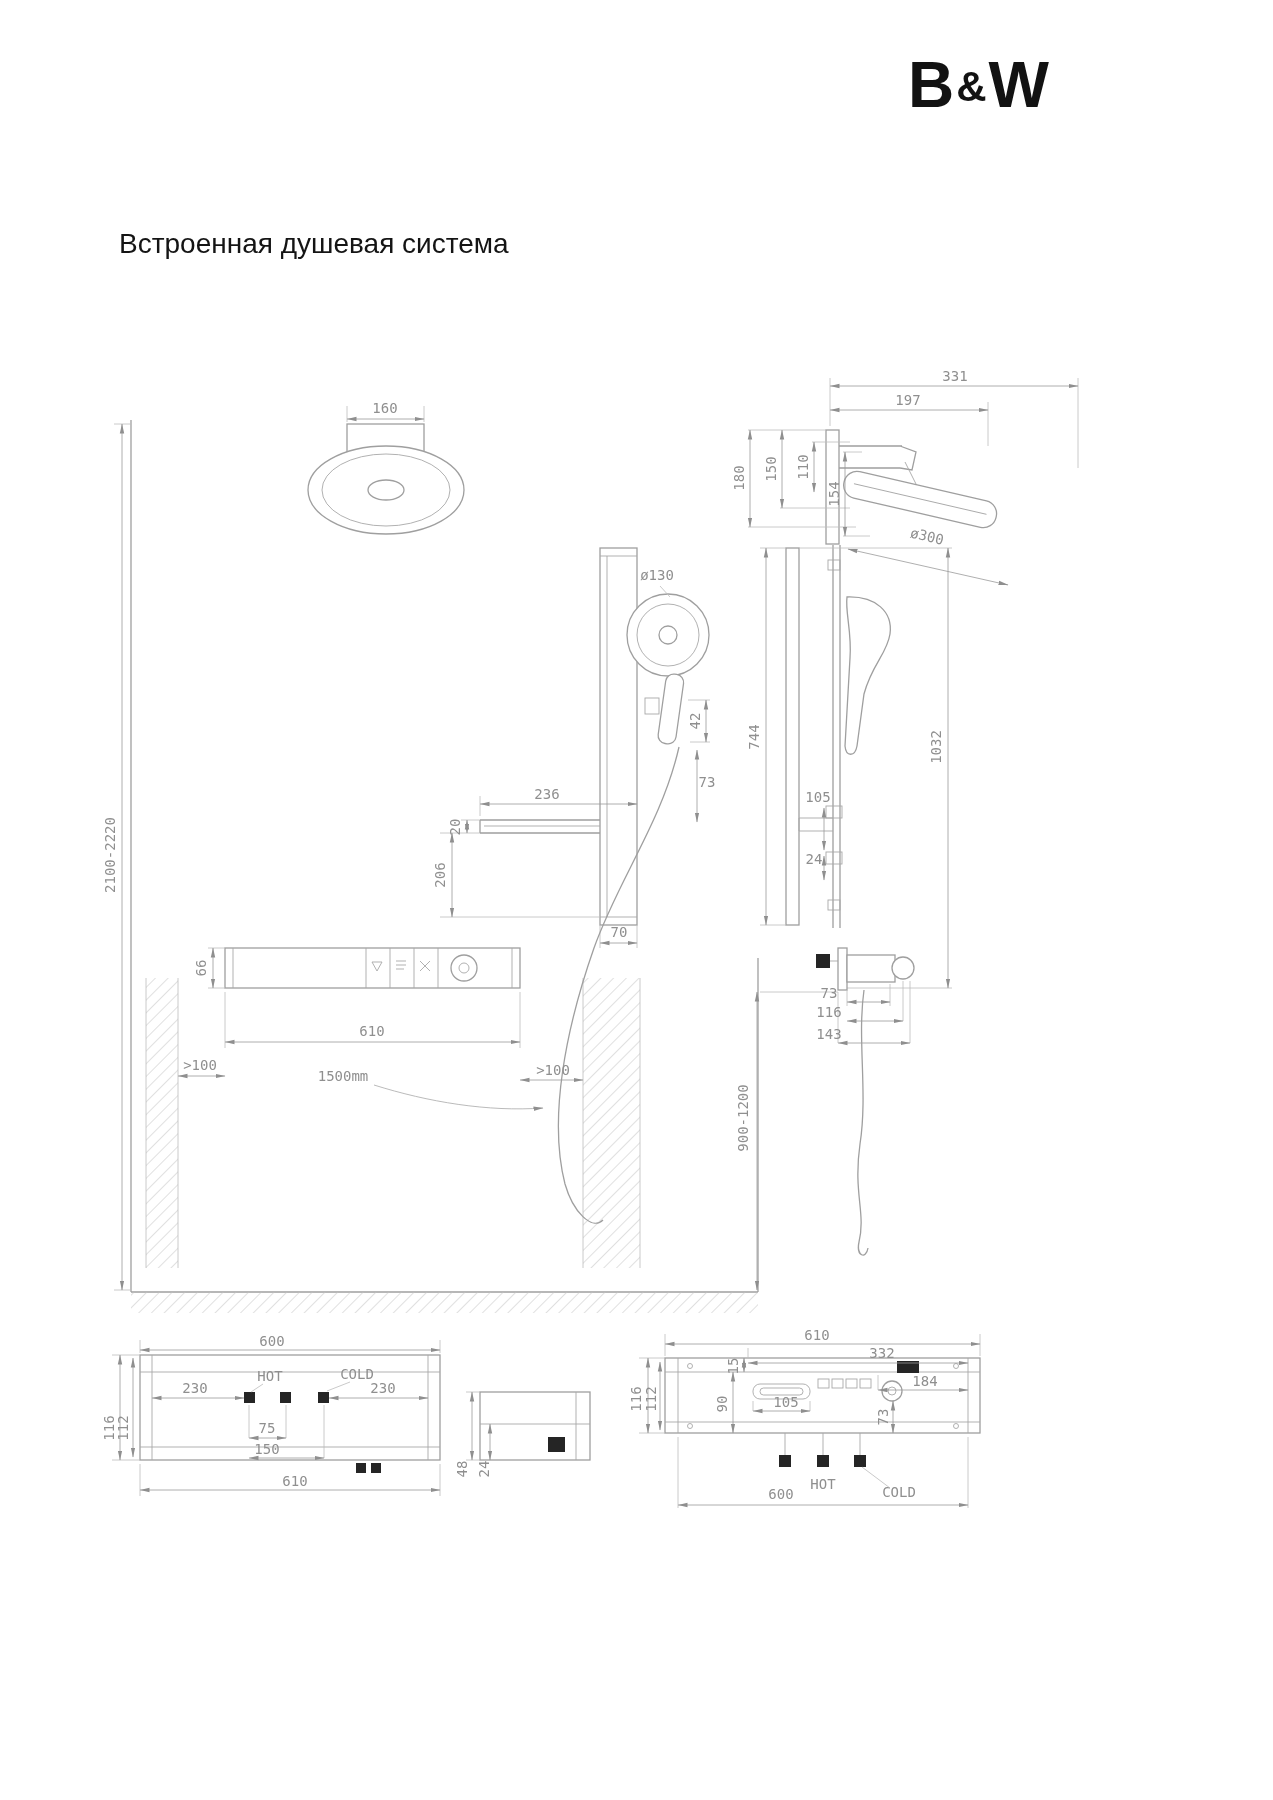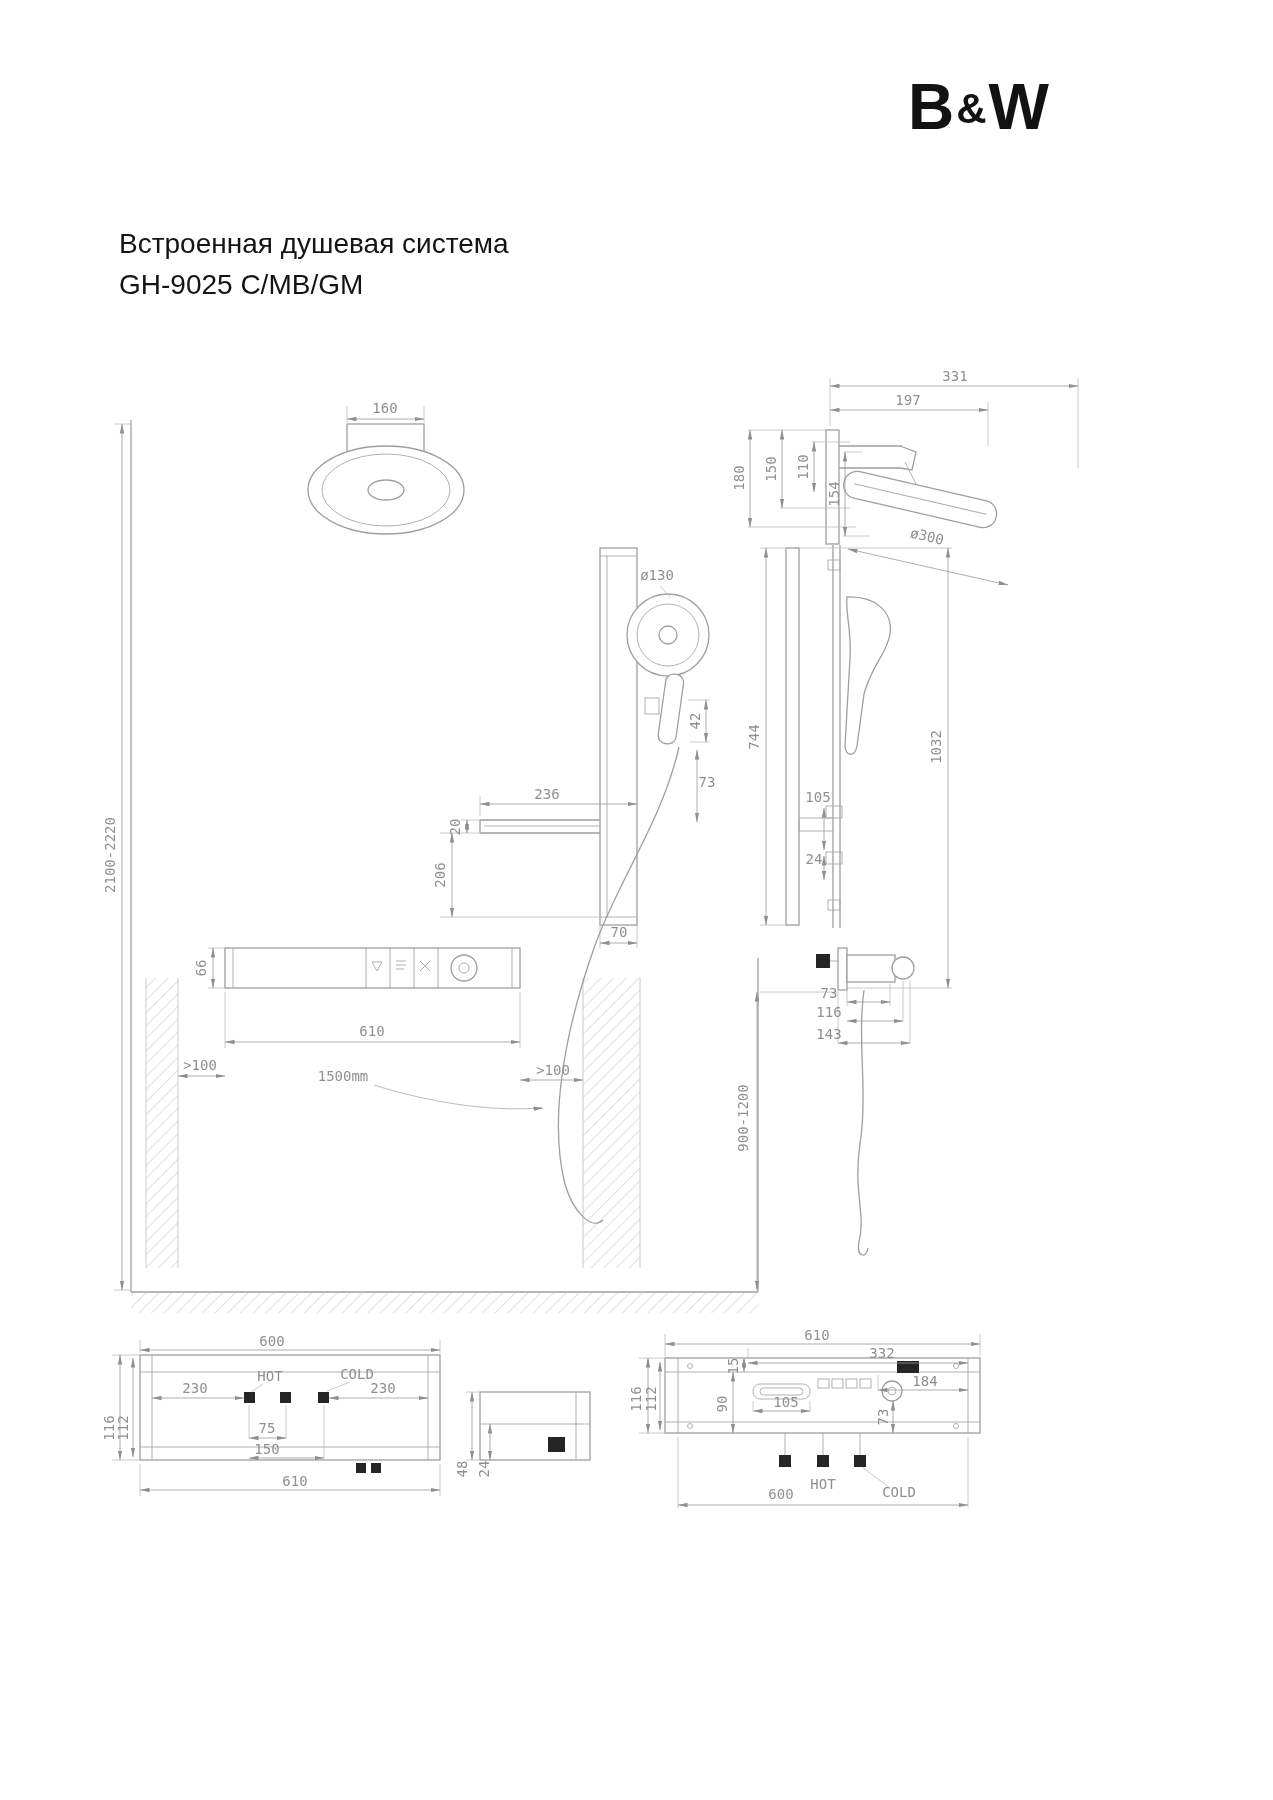--- a/index.html
+++ b/index.html
@@ -1,17 +1,17 @@
 <!DOCTYPE html>
 <html><head>
 <meta charset="utf-8">
 <style>
   html,body{margin:0;padding:0;background:#fff;}
   body{width:1273px;height:1800px;position:relative;font-family:"DejaVu Sans",sans-serif;overflow:hidden;}
-  .logo{position:absolute;top:48px;right:222px;color:#121212;font-family:"Liberation Sans",sans-serif;font-weight:800;letter-spacing:2px;white-space:nowrap;margin-top:22px;}
+  .logo{position:absolute;top:48px;right:222px;color:#121212;font-family:"Liberation Sans",sans-serif;font-weight:800;letter-spacing:2px;white-space:nowrap;}
   .logo .big{font-size:64px;}
   .logo .amp{font-size:42px;position:relative;top:-6px;}
   .title-block{position:absolute;top:224px;left:119px;color:#141414;font-family:Liberation Sans, sans-serif;font-size:28px;line-height:1.45;}
   svg.drawing{position:absolute;left:0;top:0;}
   .dr{fill:none;stroke:#9f9f9f;stroke-width:1.3;}
   .drf{fill:#ffffff;stroke:#9f9f9f;stroke-width:1.3;}
   .drt{fill:none;stroke:#a8a8a8;stroke-width:0.9;}
   .ext{fill:none;stroke:#bcbcbc;stroke-width:0.8;}
   .dimline{fill:none;stroke:#9a9a9a;stroke-width:0.8;marker-start:url(#ma);marker-end:url(#ma);}
   .leader{fill:none;stroke:#a8a8a8;stroke-width:0.8;marker-end:url(#ma);}
@@ -20,21 +20,20 @@
 </style>
 </head>
 <body>
 
 <div class="logo">
   <span class="big">B</span><span class="amp">&amp;</span><span class="big">W</span>
 </div>
 
 <div class="title-block">
   <div>Встроенная душевая система</div>
-  <div>GH-9025 C/MB/GM</div>
 </div>
 
 <svg class="drawing" width="1273" height="1800" viewBox="0 0 1273 1800">
   <defs>
     <marker id="ma" viewBox="0 0 10 10" refX="9.5" refY="5" markerWidth="10" markerHeight="10" orient="auto-start-reverse" markerUnits="userSpaceOnUse">
       <path d="M0 2.8 L10 5 L0 7.2 Z" fill="#8f8f8f"></path>
     </marker>
     <pattern id="hatch" width="9" height="9" patternUnits="userSpaceOnUse" patternTransform="rotate(45)">
       <line x1="0" y1="0" x2="0" y2="9" stroke="#c2c2c2" stroke-width="1"></line>
     </pattern>

